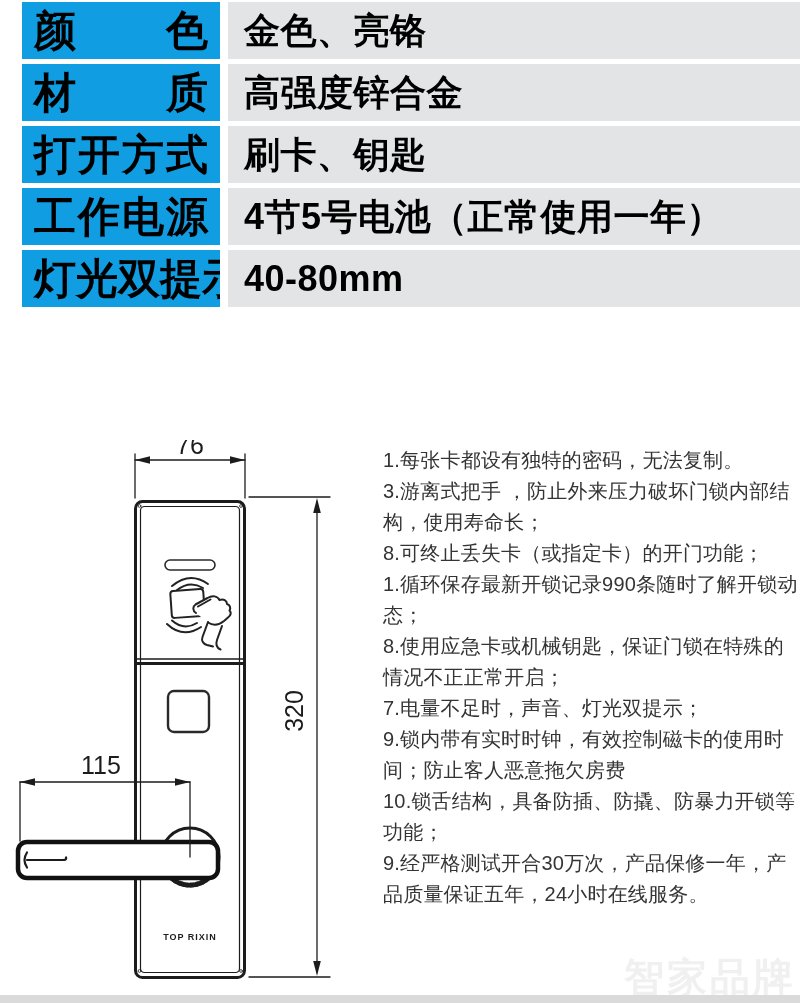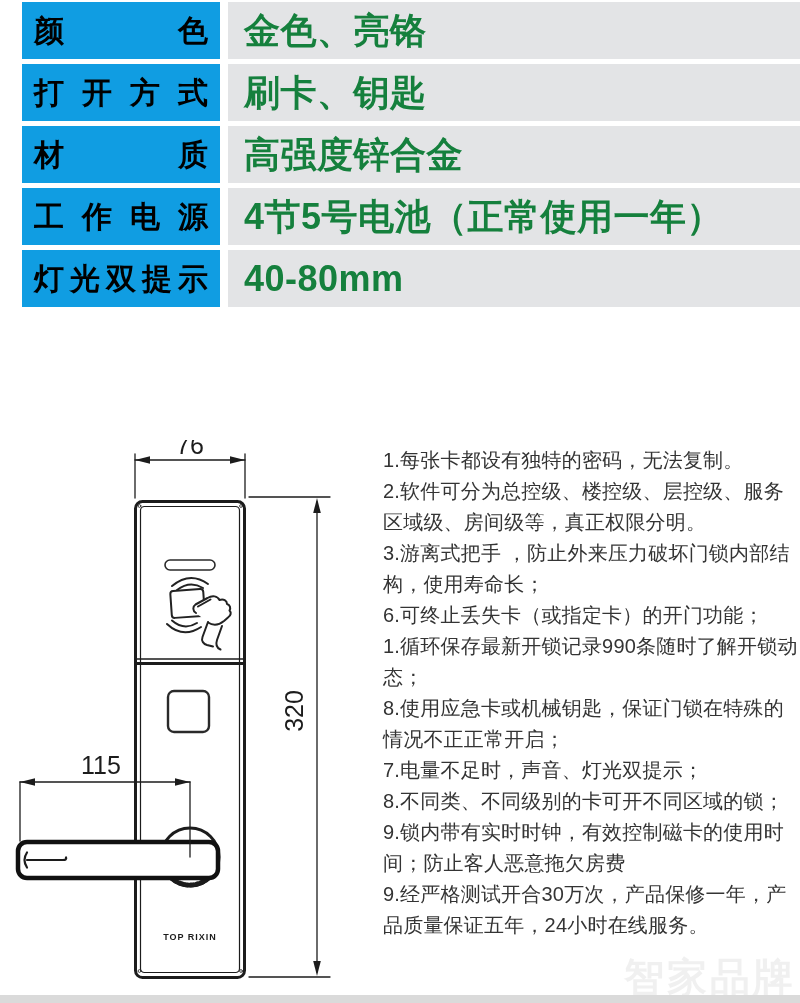--- a/index.html
+++ b/index.html
@@ -13,26 +13,26 @@
 
   
   .spec-table{
     position:absolute;left:22px;top:2px;width:778px;
     display:flex;flex-direction:column;gap:5px;
   }
   .spec-row{height:57px;display:flex;}
   .spec-label{
     width:174px;padding:0 12px;flex:none;
     background:#109de2;color:#000;
-    font-size:30px;font-weight:700;line-height:57px;
+    font-size:42px;font-weight:700;line-height:57px;
     text-align:justify;text-align-last:justify;
     white-space:nowrap;overflow:hidden;
   }
   .spec-value{
-    flex:1;margin-left:8px;background:#e3e4e6;color:#15803d;
+    flex:1;margin-left:8px;background:#e3e4e6;color:#000000;
     font-size:36px;font-weight:600;line-height:57px;
     padding-left:16px;white-space:nowrap;overflow:hidden;
     letter-spacing:0.5px;
   }
 
   
   .diagram{position:absolute;left:0;top:440px;width:380px;height:563px;}
   .diagram text{font-family:"Liberation Sans","DejaVu Sans",sans-serif;fill:#1c1c1c;}
   .dim-num{font-size:25px;}
   .brand{font-size:9px;font-weight:700;letter-spacing:1px;fill:#2c2c2c;}
@@ -60,26 +60,26 @@
 <body>
 
 <div class="page">
 
   <div class="spec-table">
     <div class="spec-row">
       <div class="spec-label">颜色</div>
       <div class="spec-value">金色、亮铬</div>
     </div>
     <div class="spec-row">
+      <div class="spec-label">材质</div>
+      <div class="spec-value">高强度锌合金</div>
+    </div>
+    <div class="spec-row">
       <div class="spec-label">打开方式</div>
       <div class="spec-value">刷卡、钥匙</div>
-    </div>
-    <div class="spec-row">
-      <div class="spec-label">材质</div>
-      <div class="spec-value">高强度锌合金</div>
     </div>
     <div class="spec-row">
       <div class="spec-label">工作电源</div>
       <div class="spec-value">4节5号电池（正常使用一年）</div>
     </div>
     <div class="spec-row">
       <div class="spec-label">灯光双提示</div>
       <div class="spec-value">40-80mm</div>
     </div>
   </div>
@@ -152,28 +152,27 @@
       <line x1="20" y1="342" x2="20" y2="401"></line>
       <line x1="190" y1="342" x2="190" y2="417"></line>
     </g>
     <text class="dim-num" x="101" y="334" text-anchor="middle">115</text>
 
     <text class="brand" x="190" y="500" text-anchor="middle">TOP RIXIN</text>
   </svg>
 
   <div class="features">
     <div class="feature-item">1.每张卡都设有独特的密码，无法复制。</div>
-    <div class="feature-item">2.软件可分为总控级、楼控级、层控级、服务区域级、房间级等，真正权限分明。</div>
     <div class="feature-item">3.游离式把手 ，防止外来压力破坏门锁内部结构，使用寿命长；</div>
-    <div class="feature-item">6.可终止丢失卡（或指定卡）的开门功能；</div>
+    <div class="feature-item">8.可终止丢失卡（或指定卡）的开门功能；</div>
     <div class="feature-item">1.循环保存最新开锁记录990条随时了解开锁动态；</div>
     <div class="feature-item">8.使用应急卡或机械钥匙，保证门锁在特殊的情况不正正常开启；</div>
     <div class="feature-item">7.电量不足时，声音、灯光双提示；</div>
-    <div class="feature-item">8.不同类、不同级别的卡可开不同区域的锁；</div>
     <div class="feature-item">9.锁内带有实时时钟，有效控制磁卡的使用时间；防止客人恶意拖欠房费</div>
+    <div class="feature-item">10.锁舌结构，具备防插、防撬、防暴力开锁等功能；</div>
     <div class="feature-item">9.经严格测试开合30万次，产品保修一年，产品质量保证五年，24小时在线服务。</div>
   </div>
 
   <div class="watermark">智家品牌</div>
 
   <div class="bottom-strip"></div>
 
 </div>
 
 </body></html>

